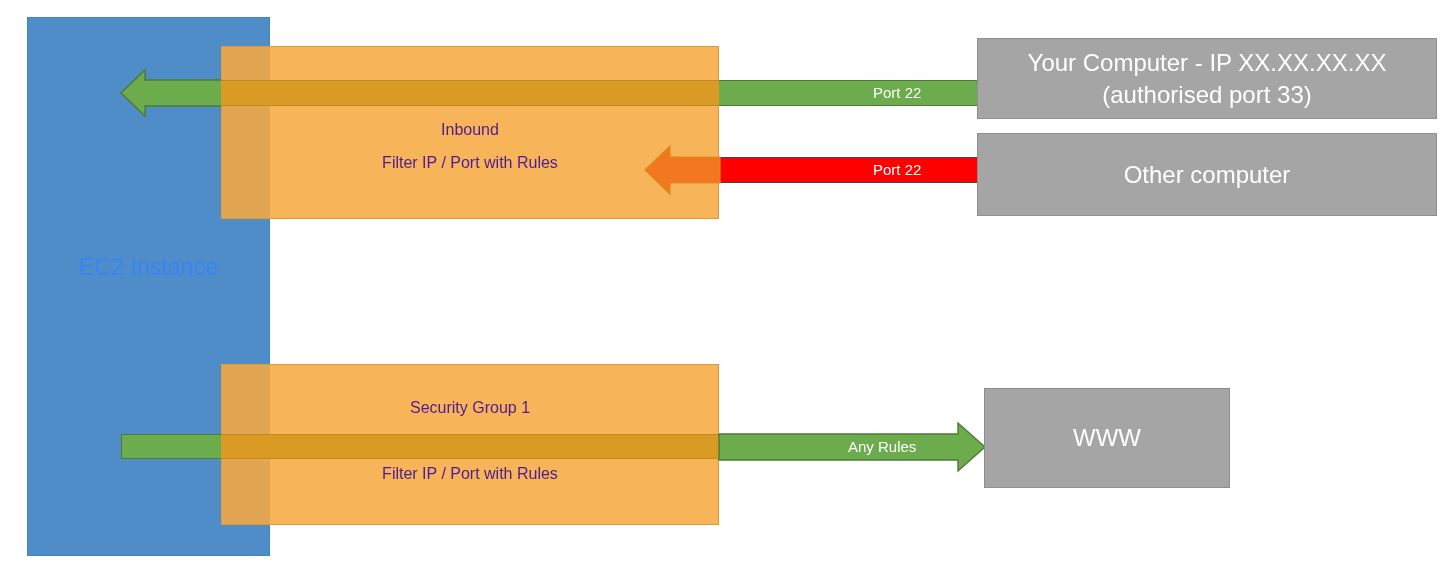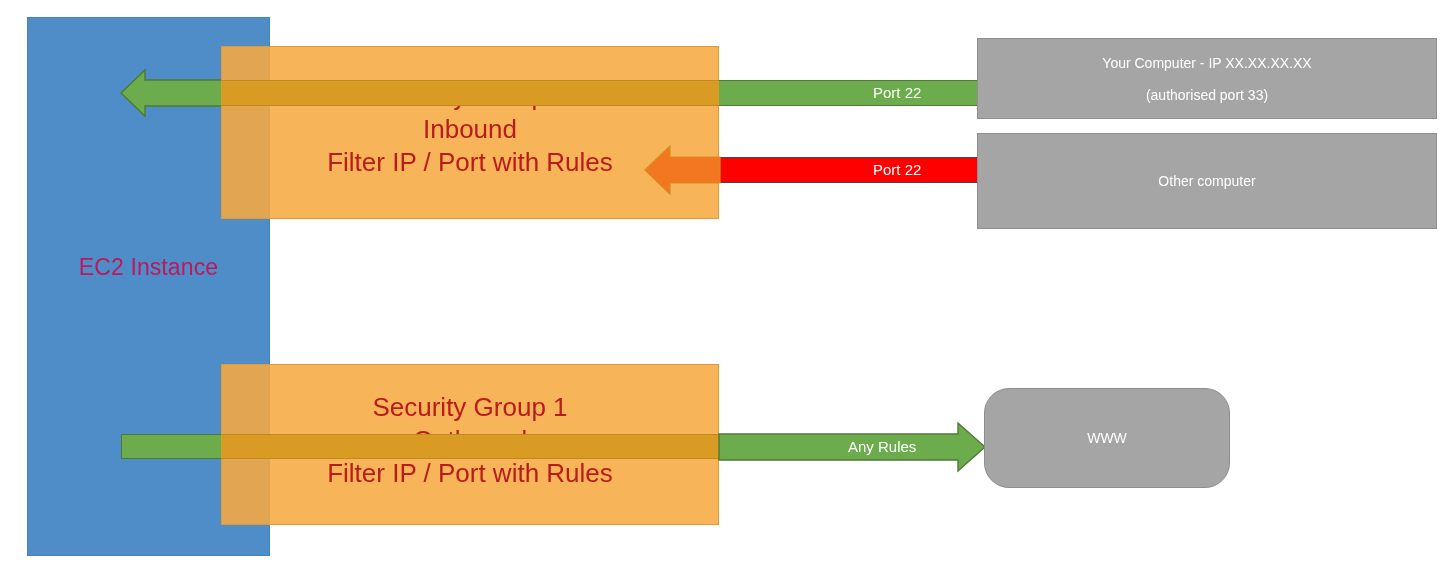--- a/index.html
+++ b/index.html
@@ -25,21 +25,21 @@
     left: 27px; top: 17px;
     width: 243px; height: 539px;
     background: #4E8DC8;
     border: 1px solid #4484BE;
   }
   .ec2-label {
     position: absolute;
     left: 27px; top: 252px;
     width: 243px;
     text-align: center;
-    color: #be185d;
+    color: #3b82f6;
     font-size: 23px;
     line-height: 30px;
     letter-spacing: 0.1px;
   }
 
   
   .sg-box {
     background: rgba(247, 170, 65, 0.88);
     border: 1px solid #E09A33;
   }
@@ -48,44 +48,44 @@
     width: 498px; height: 173px;
   }
   .sg-outbound {
     left: 221px; top: 364px;
     width: 498px; height: 161px;
   }
   .sg-text {
     position: absolute;
     width: 100%;
     text-align: center;
-    color: #b91c1c;
-    font-size: 26px;
+    color: #4c1d95;
+    font-size: 16px;
     line-height: 33px;
     pointer-events: none;
   }
   .sg-inbound .sg-text { top: 33px; }
   .sg-outbound .sg-text { top: 26px; }
 
   
   .gray-box {
     background: #A5A5A5;
     border: 1px solid #8E8E8E;
     color: #ffffff;
     display: flex;
     flex-direction: column;
     align-items: center;
     justify-content: center;
-    font-size: 14px;
+    font-size: 24px;
     line-height: 32px;
     text-align: right;
   }
   .gray-your-computer { left: 977px; top: 38px; width: 460px; height: 81px; }
-  .gray-other-computer { left: 977px; top: 133px; width: 460px; height: 96px; }
-  .gray-www { left: 984px; top: 388px; width: 246px; height: 100px; border-radius: 25px; }
+  .gray-other-computer { left: 977px; top: 133px; width: 460px; height: 83px; }
+  .gray-www { left: 984px; top: 388px; width: 246px; height: 100px; }
 
   
   .bar { position: absolute; box-sizing: border-box; }
 
   
   .bar-green-in {
     left: 719px; top: 80px;
     width: 258px; height: 26px;
     background: #6CAC4C;
     border-top: 1px solid #4E7A36;

